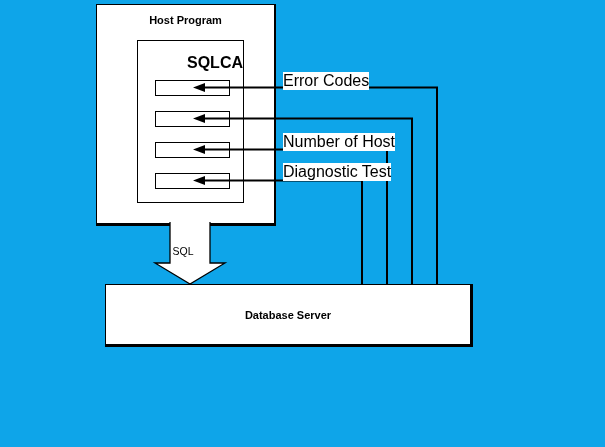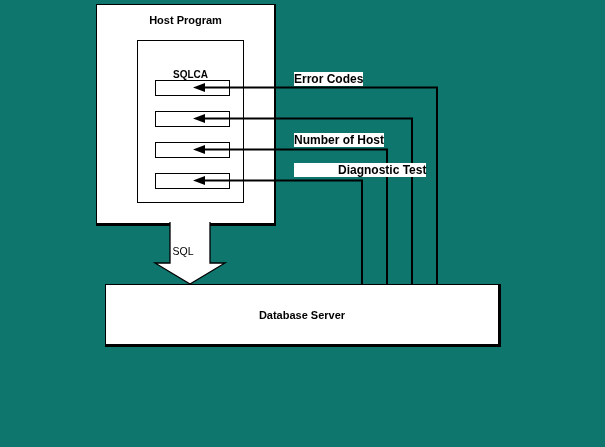--- a/index.html
+++ b/index.html
@@ -1,69 +1,69 @@
 <!DOCTYPE html>
 <html><head>
 <meta charset="utf-8">
 <style>
   html, body { margin: 0; padding: 0; background: #ffffff; }
   .canvas {
     position: relative;
     width: 605px;
     height: 447px;
-    background: #0f766e;
+    background: #0ea5e9;
     font-family: "Liberation Sans", sans-serif;
     color: #000000;
     overflow: hidden;
   }
   .box { position: absolute; box-sizing: border-box; background: #ffffff; z-index: 1; }
   .host-box {
     left: 96px; top: 4px; width: 180px; height: 222px;
     border: 1px solid #000;
     border-right-width: 2px;
     border-bottom-width: 3px;
   }
   .host-title {
     position: absolute; left: 0; top: 9px; width: 100%;
     text-align: center; font-size: 11px; font-weight: bold;
   }
   .sqlca-box {
     left: 137px; top: 40px; width: 107px; height: 163px;
     border: 1px solid #000;
   }
   .sqlca-title {
-    position: absolute; left: 0; top: 28px; width: 100%;
-    text-align: center; font-size: 10px; font-weight: bold;
+    position: absolute; left: 0; top: 13px; width: 100%;
+    text-align: right; font-size: 16px; font-weight: bold;
   }
   .field-box {
     left: 155px; width: 75px; height: 16px;
     border: 1px solid #000;
     z-index: 1;
   }
   .field-1 { top: 80px; }
   .field-2 { top: 111px; }
   .field-3 { top: 142px; }
   .field-4 { top: 173px; }
   .db-box {
-    left: 105px; top: 284px; width: 396px; height: 63px;
+    left: 105px; top: 284px; width: 368px; height: 63px;
     border: 1px solid #000;
     border-right-width: 3px;
     border-bottom-width: 3px;
     display: flex; align-items: center; justify-content: center;
   }
   .db-label { font-size: 11px; font-weight: bold; }
   .conn-label {
-    position: absolute; left: 294px;
-    font-size: 12px; font-weight: bold;
+    position: absolute; left: 283px;
+    font-size: 16px; font-weight: normal;
     z-index: 3; white-space: nowrap; background: #ffffff;
   }
   .conn-label-1 { top: 72px; }
   .conn-label-2 { top: 102px; }
   .conn-label-3 { top: 133px; }
-  .conn-label-4 { top: 163px; padding-left: 44px; }
+  .conn-label-4 { top: 163px; }
   .sql-label {
     position: absolute; left: 170px; top: 245px; width: 26px;
     text-align: center; font-size: 10.5px; z-index: 3;
   }
   .overlay-svg {
     position: absolute; left: 0; top: 0; width: 605px; height: 447px;
     z-index: 2; pointer-events: none;
   }
 </style>
 </head>

